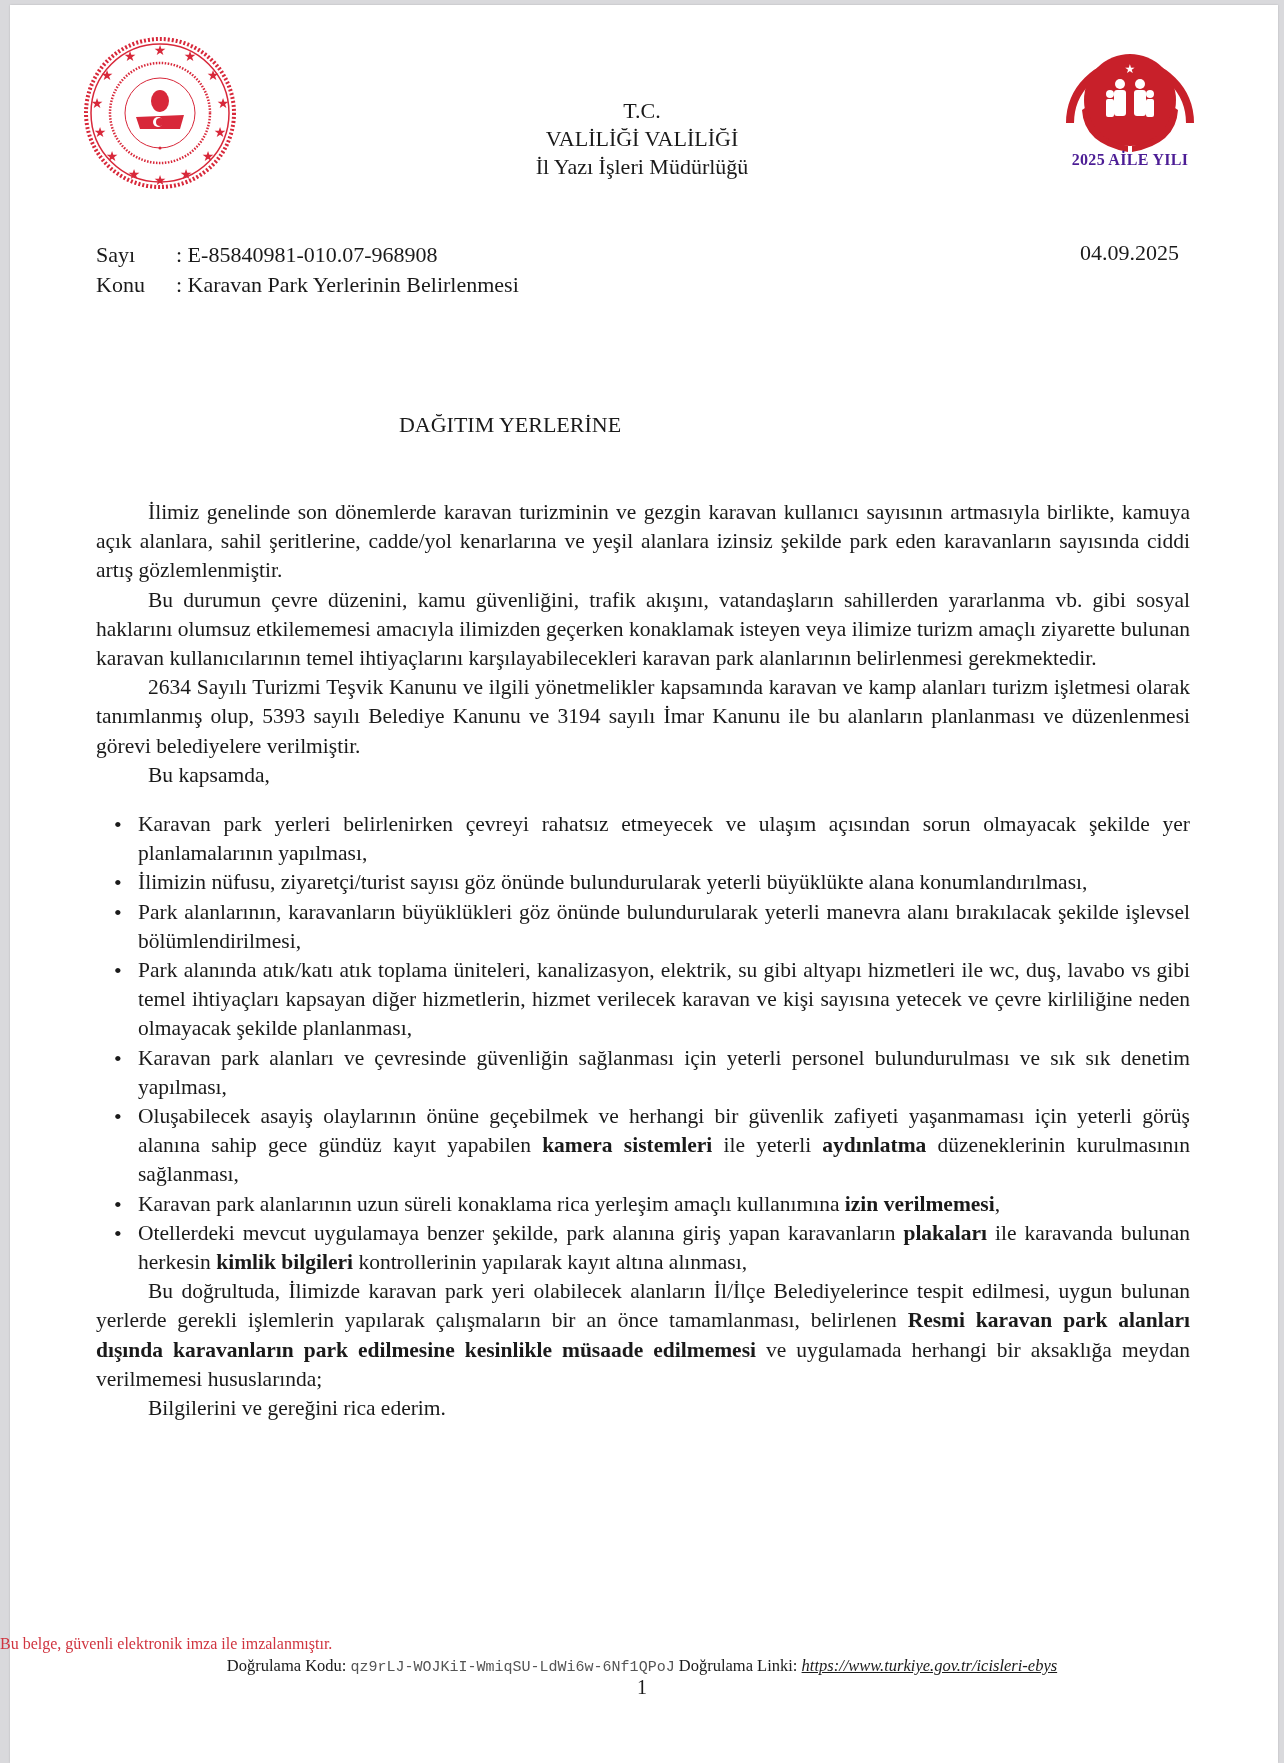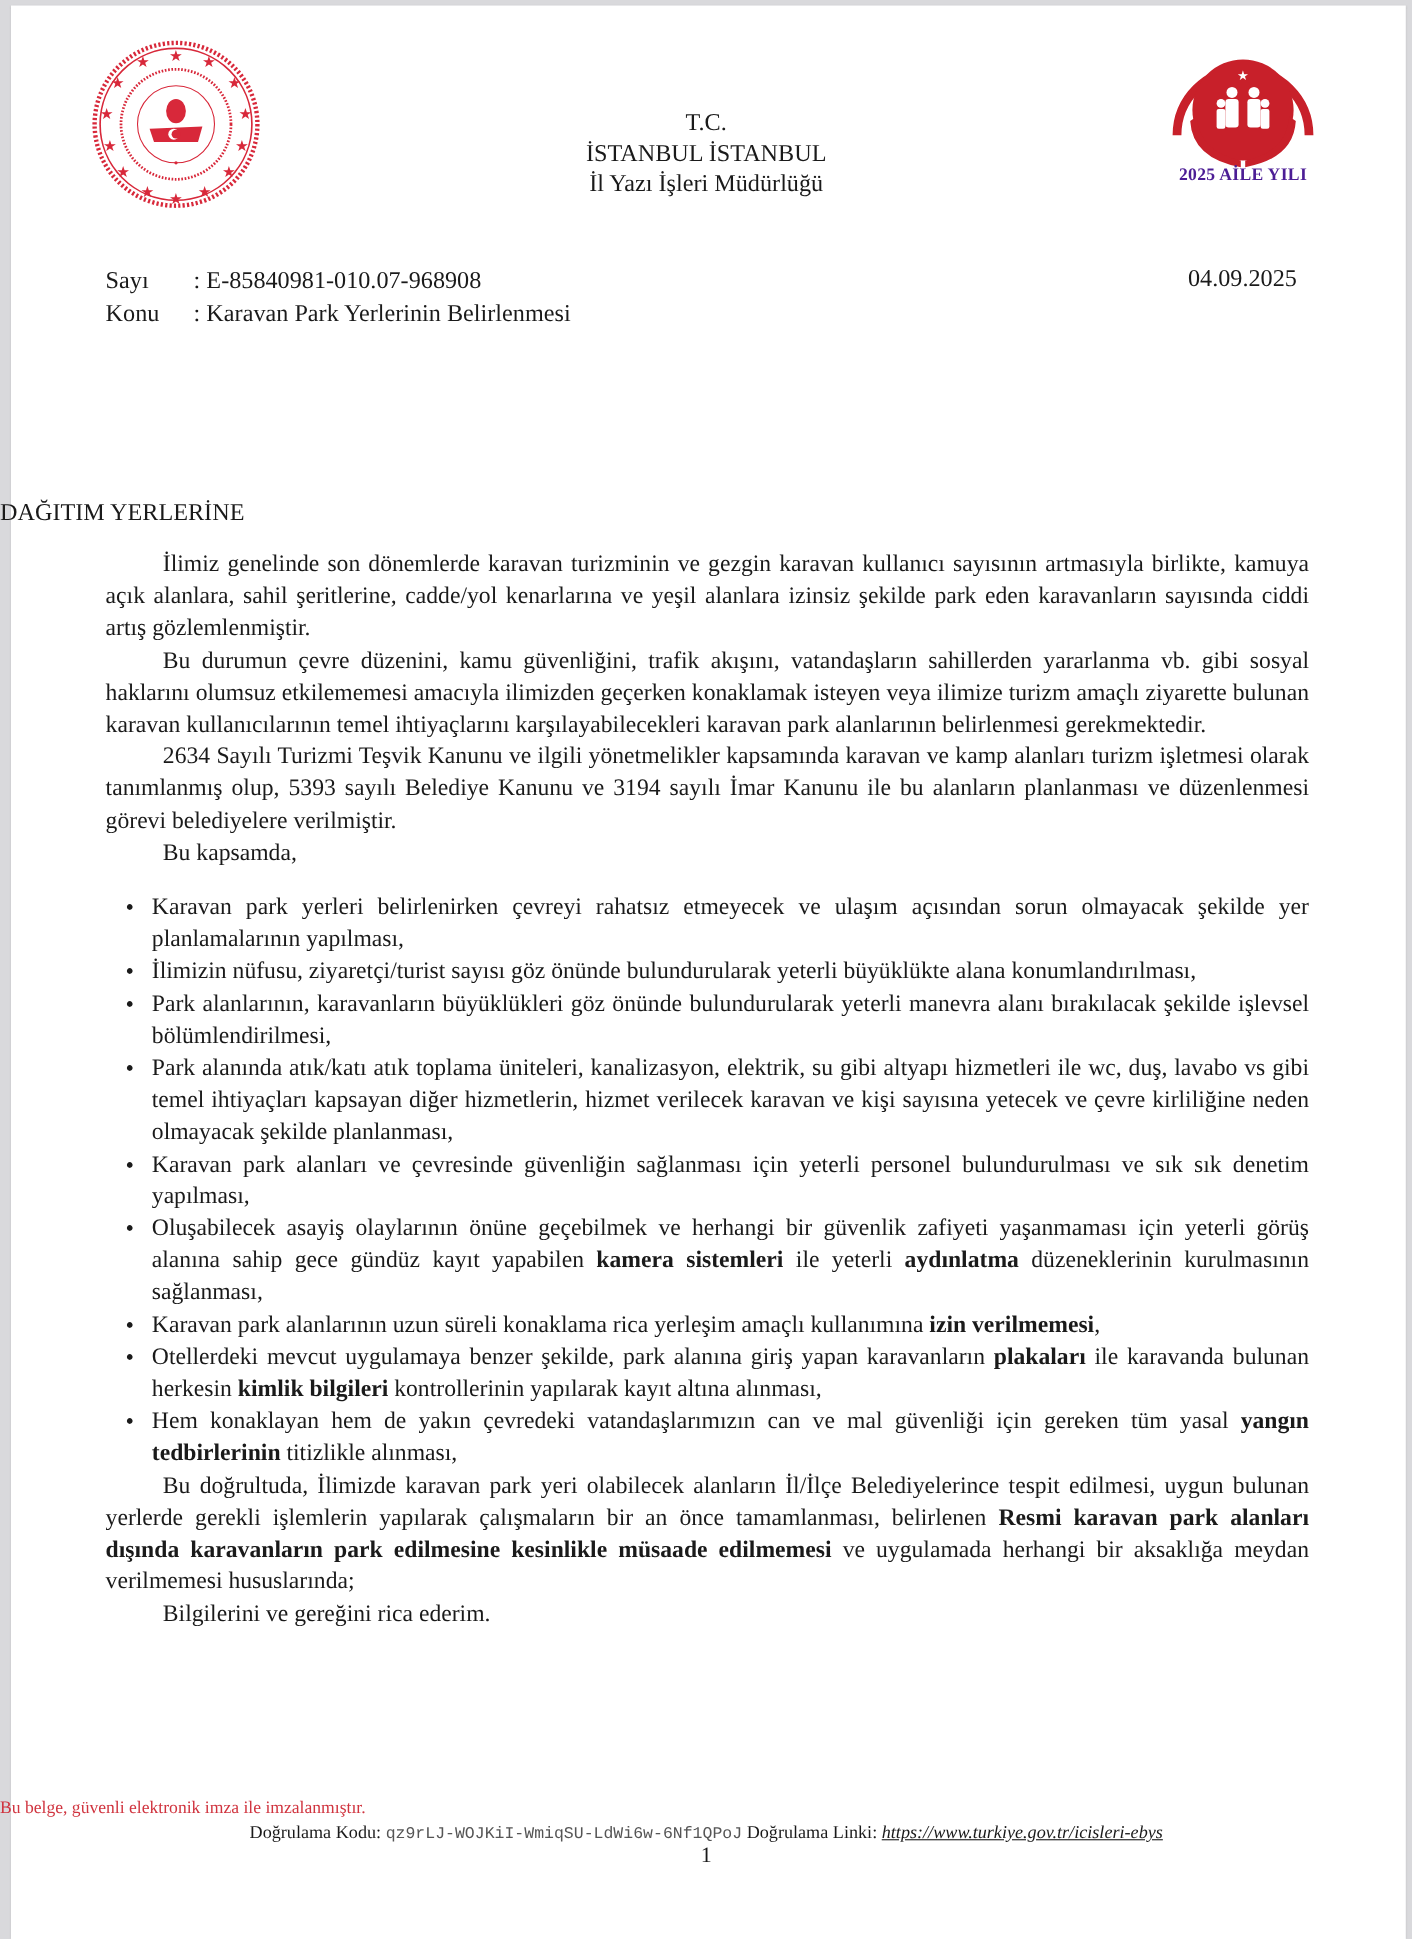--- a/index.html
+++ b/index.html
@@ -28,21 +28,21 @@
   .header-block {
     left: 0; top: 97px; width: 1284px; text-align: center;
     font-size: 22px; line-height: 28px;
   }
   .meta { font-size: 22px; line-height: 30px; }
   .meta-label { display: inline-block; width: 80px; }
   .sayi { left: 96px; top: 240px; }
   .konu { left: 96px; top: 270px; }
   .date { left: 1080px; top: 240px; font-size: 22px; }
   .distribution {
-    left: 0; top: 412px; width: 1020px; font-size: 22px; margin-top: 41px;
+    left: 0; top: 412px; width: 1020px; text-align: center; font-size: 22px;
   }
   .body-text {
     left: 96px; top: 498px; width: 1094px;
     font-size: 21.5px; line-height: 29.2px;
     text-align: justify;
   }
   .body-text p { margin: 0; text-indent: 52px; }
   .body-text p.gap-after { margin-bottom: 20px; }
   .body-text p.gap-before { margin-top: 30px; }
   .body-text ul { margin: 0; padding: 0 0 0 42px; list-style: none; }
@@ -110,21 +110,21 @@
     <rect x="56" y="71" width="8" height="18" rx="2"></rect>
     <rect x="96" y="71" width="8" height="18" rx="2"></rect>
   </g>
   <path d="M38 78 Q40 110 78 118 L78 124 Q34 116 32 82 Z" fill="#c8202a"></path>
   <path d="M122 78 Q120 110 82 118 L82 124 Q126 116 128 82 Z" fill="#c8202a"></path>
 </svg>
 <div class="abs family-logo-text">2025 AİLE YILI</div>
 
 <div class="abs header-block">
   <div>T.C.</div>
-  <div>İSTANBUL İSTANBUL</div>
+  <div>VALİLİĞİ VALİLİĞİ</div>
   <div>İl Yazı İşleri Müdürlüğü</div>
 </div>
 
 <div class="abs meta sayi">
   <span class="meta-label">Sayı</span><span>: E-85840981-010.07-968908</span>
 </div>
 <div class="abs meta konu">
   <span class="meta-label">Konu</span><span>: Karavan Park Yerlerinin Belirlenmesi</span>
 </div>
 <div class="abs date">04.09.2025</div>
@@ -139,21 +139,20 @@
 
   <ul>
     <li><span>Karavan park yerleri belirlenirken çevreyi rahatsız etmeyecek ve ulaşım açısından sorun olmayacak şekilde yer planlamalarının yapılması,</span></li>
     <li><span>İlimizin nüfusu, ziyaretçi/turist sayısı göz önünde bulundurularak yeterli büyüklükte alana konumlandırılması,</span></li>
     <li><span>Park alanlarının, karavanların büyüklükleri göz önünde bulundurularak yeterli manevra alanı bırakılacak şekilde işlevsel bölümlendirilmesi,</span></li>
     <li><span>Park alanında atık/katı atık toplama üniteleri, kanalizasyon, elektrik, su gibi altyapı hizmetleri ile wc, duş, lavabo vs gibi temel ihtiyaçları kapsayan diğer hizmetlerin, hizmet verilecek karavan ve kişi sayısına yetecek ve çevre kirliliğine neden olmayacak şekilde planlanması,</span></li>
     <li><span>Karavan park alanları ve çevresinde güvenliğin sağlanması için yeterli personel bulundurulması ve sık sık denetim yapılması,</span></li>
     <li><span>Oluşabilecek asayiş olaylarının önüne geçebilmek ve herhangi bir güvenlik zafiyeti yaşanmaması için yeterli görüş alanına sahip gece gündüz kayıt yapabilen </span><b>kamera sistemleri</b><span> ile yeterli </span><b>aydınlatma</b><span> düzeneklerinin kurulmasının sağlanması,</span></li>
     <li><span>Karavan park alanlarının uzun süreli konaklama rica yerleşim amaçlı kullanımına </span><b>izin verilmemesi</b><span>,</span></li>
     <li><span>Otellerdeki mevcut uygulamaya benzer şekilde, park alanına giriş yapan karavanların </span><b>plakaları</b><span> ile karavanda bulunan herkesin </span><b>kimlik bilgileri</b><span> kontrollerinin yapılarak kayıt altına alınması,</span></li>
-    <li><span>Hem konaklayan hem de yakın çevredeki vatandaşlarımızın can ve mal güvenliği için gereken tüm yasal </span><b>yangın tedbirlerinin</b><span> titizlikle alınması,</span></li>
   </ul>
 
   <p><span>Bu doğrultuda, İlimizde karavan park yeri olabilecek alanların İl/İlçe Belediyelerince tespit edilmesi, uygun bulunan yerlerde gerekli işlemlerin yapılarak çalışmaların bir an önce tamamlanması, belirlenen </span><b>Resmi karavan park alanları dışında karavanların park edilmesine kesinlikle müsaade edilmemesi</b><span> ve uygulamada herhangi bir aksaklığa meydan verilmemesi hususlarında;</span></p>
   <p>Bilgilerini ve gereğini rica ederim.</p>
 </div>
 
 <div class="abs footer-sign">Bu belge, güvenli elektronik imza ile imzalanmıştır.</div>
 <div class="abs footer-verify">
   <span>Doğrulama Kodu:</span>
   <span class="mono">qz9rLJ-WOJKiI-WmiqSU-LdWi6w-6Nf1QPoJ</span>

